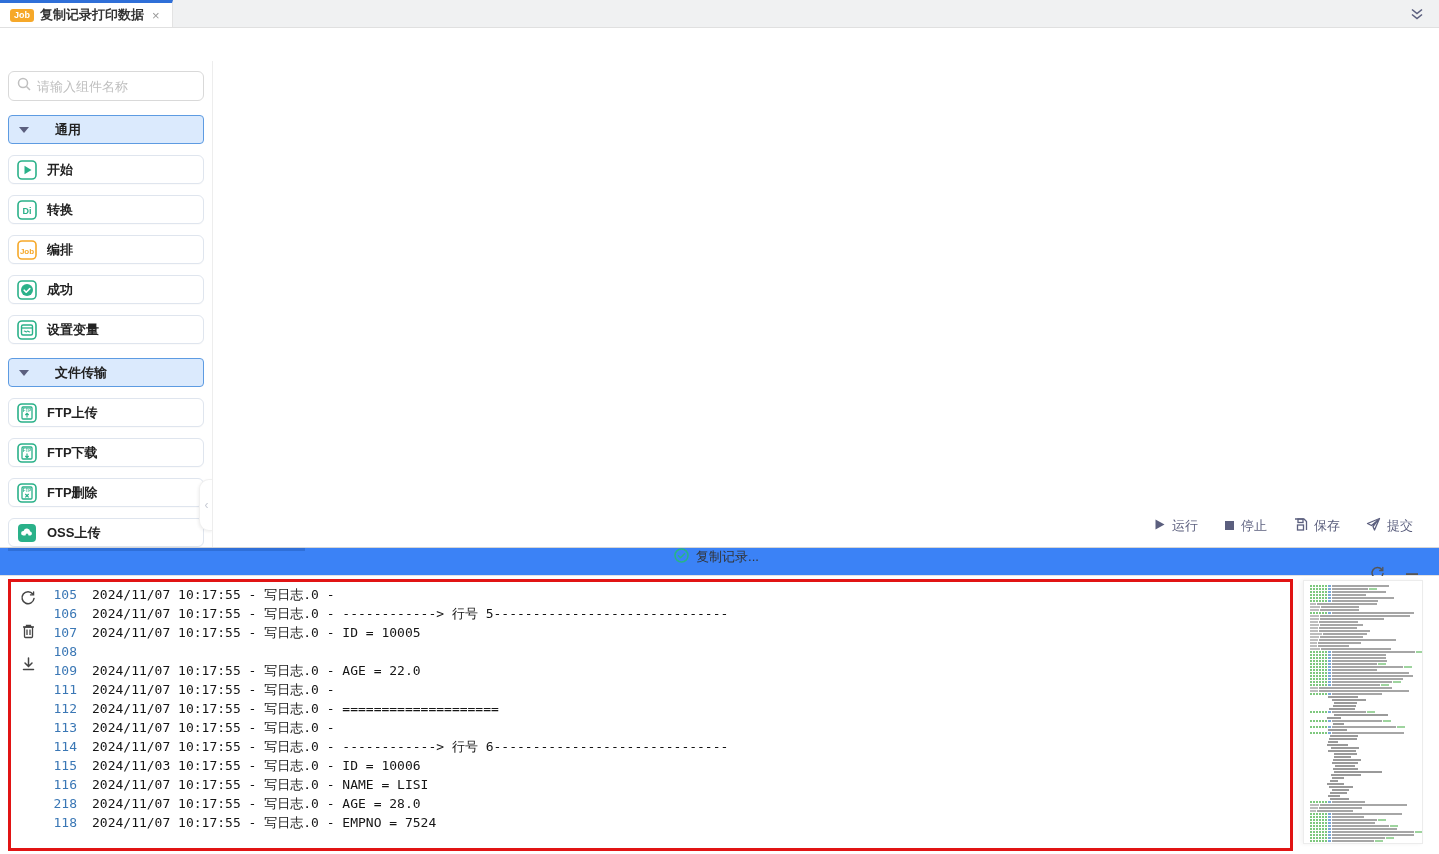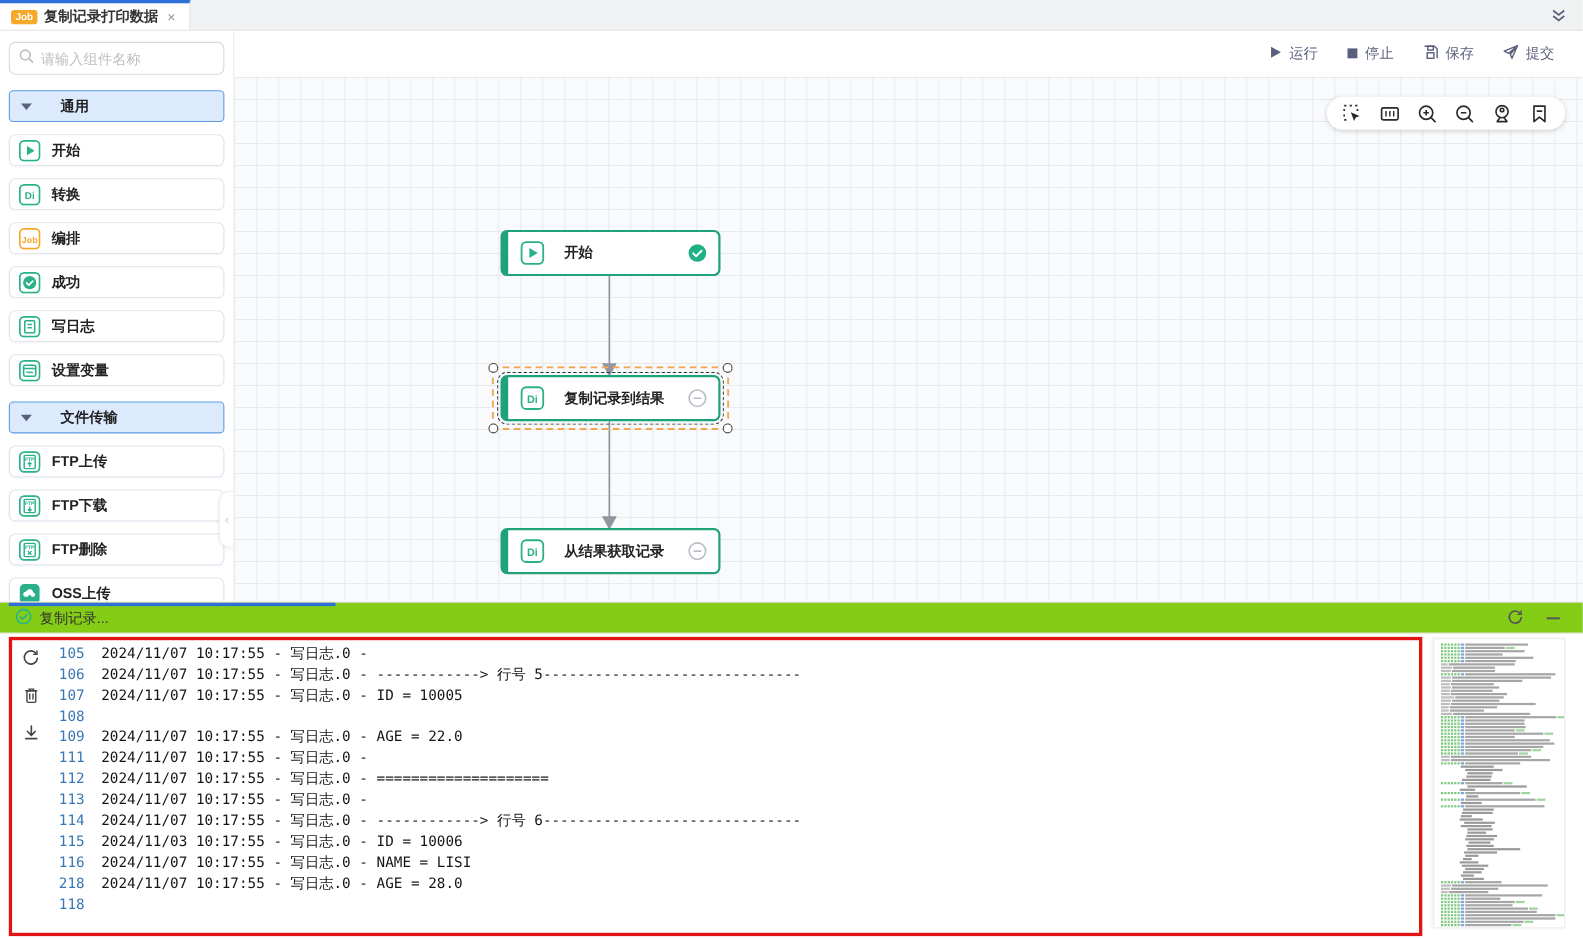--- a/index.html
+++ b/index.html
@@ -7,21 +7,21 @@
   .app { position:relative; width:1439px; height:854px; background:#fff; overflow:hidden; }
 
   
   .tabbar { position:absolute; top:0; left:0; right:0; height:28px; background:#f0f1f2; border-bottom:1px solid #e0e0e0; display:flex; align-items:stretch; }
   .tab { display:flex; align-items:center; gap:6px; padding:0 12px 0 10px; background:#fff; border-top:3px solid #2f6fd8; border-right:1px solid #e3e3e3; font-size:13px; color:#333; font-weight:bold; cursor:pointer; }
   .job-badge { background:#f6a829; color:#fff; font-size:9px; font-weight:bold; border-radius:3px; padding:1px 4px; line-height:11px; }
   .tab-close { color:#999; font-weight:normal; font-size:13px; margin-left:2px; cursor:pointer; }
   .tab-chevrons { margin-left:auto; display:flex; align-items:center; padding-right:14px; color:#5b5f7e; cursor:pointer; }
 
   
-  .workspace { position:absolute; top:28px; left:0; right:0; bottom:307px; display:flex; }
+  .workspace { position:absolute; top:28px; left:0; right:0; bottom:307px; display:flex;align-items:flex-end; }
 
   
   .sidebar { position:relative; width:213px; background:#fff; border-right:1px solid #ededed; overflow:hidden; flex:none; }
   .search-box { margin:10px 8px 6px 8px; height:30px; border:1px solid #d9d9d9; border-radius:6px; display:flex; align-items:center; padding:0 8px; gap:6px; background:#fff; }
   .search-box input { border:none; outline:none; font-size:13px; color:#333; width:100%; background:transparent; font-family:"Liberation Sans",sans-serif; }
   .search-box input::placeholder { color:#bfbfbf; }
   .group-header { margin:14px 8px 0 8px; height:29px; background:#dbeafd; border:1px solid #5d9be2; border-radius:4px; display:flex; align-items:center; padding:0 10px; gap:26px; font-size:13px; font-weight:bold; color:#222; cursor:pointer; }
   .caret-down { width:0; height:0; border-left:5px solid transparent; border-right:5px solid transparent; border-top:6px solid #5b5f7e; }
   .comp-item { margin:11px 8px 0 8px; height:29px; background:#fff; border:1px solid #dfe5ee; border-radius:6px; display:flex; align-items:center; padding:0 8px; gap:10px; font-size:13px; font-weight:bold; color:#222; cursor:pointer; box-shadow:0 1px 1px rgba(0,0,0,.02); }
   .comp-icon { width:20px; height:20px; flex:none; display:flex; align-items:center; justify-content:center; }
@@ -43,21 +43,21 @@
   .node-type-icon { width:22px; height:22px; flex:none; display:flex; align-items:center; justify-content:center; }
   .node-status { width:18px; height:18px; flex:none; display:flex; align-items:center; justify-content:center; }
   .flow-node.selected { outline:1.5px dashed #333; outline-offset:2px; }
   .selection-box { position:absolute; border:2px dashed #f3a652; border-radius:2px; z-index:3; pointer-events:none; }
   .handle { position:absolute; width:9px; height:9px; background:#fff; border:1.5px solid #4a4a4a; border-radius:50%; }
   .arrow-layer { position:absolute; inset:0; pointer-events:none; }
 
   
   .log-panel { position:absolute; left:0; right:0; bottom:0; height:307px; background:#fff; border-top:1px solid #d6d6d6; }
   .log-indicator { position:absolute; top:0; left:8px; width:297px; height:3px; background:#2f6fd8; }
-  .log-header { height:28px; background:#84cc16; border-bottom:1px solid #e2e2e2; display:flex; align-items:center; padding:0 20px 0 14px; }
+  .log-header { height:28px; background:#3b82f6; border-bottom:1px solid #e2e2e2; display:flex; align-items:center; padding:0 20px 0 14px;flex-direction:column; }
   .log-tab { display:flex; align-items:center; gap:7px; font-size:13px; color:#333; cursor:pointer; }
   .log-header-right { margin-left:auto; display:flex; align-items:center; gap:20px; color:#555; }
   .log-header-right .hicon { cursor:pointer; display:flex; align-items:center; }
   .log-body { position:relative; height:278px; background:#fff; }
   .red-box { position:absolute; left:8px; top:3px; width:1285px; bottom:3px; border:3px solid #e11414; display:flex; overflow:hidden; pointer-events:none; }
   .log-gutter { width:34px; flex:none; padding-top:8px; display:flex; flex-direction:column; align-items:center; gap:13px; color:#444; pointer-events:auto; }
   .log-gutter .gicon { cursor:pointer; }
   .log-lines { flex:1; overflow:hidden; padding-top:3px; font-family:"DejaVu Sans Mono",monospace; font-size:13px; }
   .log-row { display:flex; height:19px; line-height:19px; white-space:pre; }
   .log-row .num { width:32px; text-align:right; color:#3a77b5; flex:none; }
@@ -131,30 +131,20 @@
           </div>
           <div class="comp-item">
             <span class="comp-icon">
               <svg width="20" height="20" viewBox="0 0 20 20" fill="none">
                 <rect x="1" y="1" width="18" height="18" rx="4" stroke="#2ab189" stroke-width="1.6"></rect>
                 <circle cx="10" cy="10" r="6" fill="#2ab189"></circle>
                 <path d="M7.2 10.2l2 2 3.6-3.6" stroke="#fff" stroke-width="1.6" stroke-linecap="round" stroke-linejoin="round"></path>
               </svg>
             </span>
             <span>成功</span>
-          </div>
-          <div class="comp-item">
-            <span class="comp-icon">
-              <svg width="20" height="20" viewBox="0 0 20 20" fill="none">
-                <rect x="1" y="1" width="18" height="18" rx="4" stroke="#2ab189" stroke-width="1.6"></rect>
-                <rect x="5.5" y="4.5" width="9" height="11" rx="1" stroke="#2ab189" stroke-width="1.4"></rect>
-                <path d="M8 8h4M8 11h4" stroke="#2ab189" stroke-width="1.3"></path>
-              </svg>
-            </span>
-            <span>写日志</span>
           </div>
           <div class="comp-item">
             <span class="comp-icon">
               <svg width="20" height="20" viewBox="0 0 20 20" fill="none">
                 <rect x="1" y="1" width="18" height="18" rx="4" stroke="#2ab189" stroke-width="1.6"></rect>
                 <rect x="4.5" y="5" width="11" height="10" rx="1.5" stroke="#2ab189" stroke-width="1.4"></rect>
                 <path d="M4.5 8h11" stroke="#2ab189" stroke-width="1.3"></path>
                 <path d="M7 11.5c1-1.5 2 1.5 3 0s2 1.5 3 0" stroke="#2ab189" stroke-width="1.1"></path>
               </svg>
             </span>
@@ -404,21 +394,21 @@
             <div class="log-row"><span class="num">107</span><span class="txt">2024/11/07 10:17:55 - 写日志.0 - ID = 10005</span></div>
             <div class="log-row"><span class="num">108</span></div>
             <div class="log-row"><span class="num">109</span><span class="txt">2024/11/07 10:17:55 - 写日志.0 - AGE = 22.0</span></div>
             <div class="log-row"><span class="num">111</span><span class="txt">2024/11/07 10:17:55 - 写日志.0 - </span></div>
             <div class="log-row"><span class="num">112</span><span class="txt">2024/11/07 10:17:55 - 写日志.0 - ====================</span></div>
             <div class="log-row"><span class="num">113</span><span class="txt">2024/11/07 10:17:55 - 写日志.0 - </span></div>
             <div class="log-row"><span class="num">114</span><span class="txt">2024/11/07 10:17:55 - 写日志.0 - ------------&gt; 行号 6------------------------------</span></div>
             <div class="log-row"><span class="num">115</span><span class="txt">2024/11/03 10:17:55 - 写日志.0 - ID = 10006</span></div>
             <div class="log-row"><span class="num">116</span><span class="txt">2024/11/07 10:17:55 - 写日志.0 - NAME = LISI</span></div>
             <div class="log-row"><span class="num">218</span><span class="txt">2024/11/07 10:17:55 - 写日志.0 - AGE = 28.0</span></div>
-            <div class="log-row"><span class="num">118</span></div>
+            <div class="log-row"><span class="num">118</span><span class="txt">2024/11/07 10:17:55 - 写日志.0 - EMPNO = 7524</span></div>
           </div>
       </div>
       <div class="minimap" id="minimap">
           <div class="mm-row">
             <span class="mm-seg" style="width:2px;background:#7ec87e"></span>
             <span class="mm-seg" style="width:2px;background:#7ec87e"></span>
             <span class="mm-seg" style="width:2px;background:#7ec87e"></span>
             <span class="mm-seg" style="width:2px;background:#7ec87e"></span>
             <span class="mm-seg" style="width:2px;background:#7ec87e"></span>
             <span class="mm-seg" style="width:2px;background:#7ec87e"></span>

